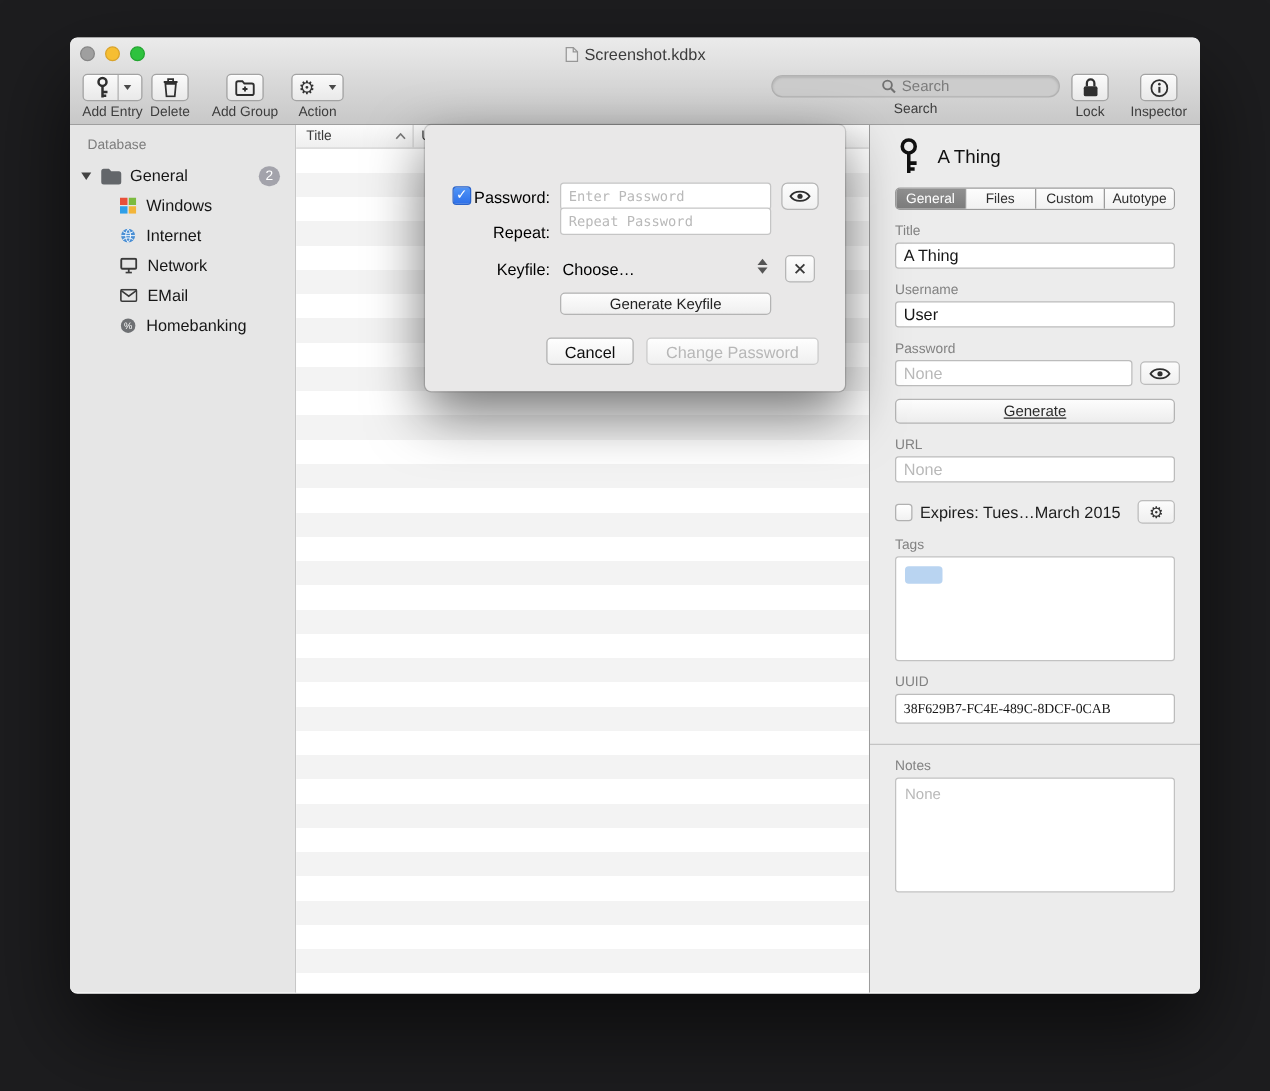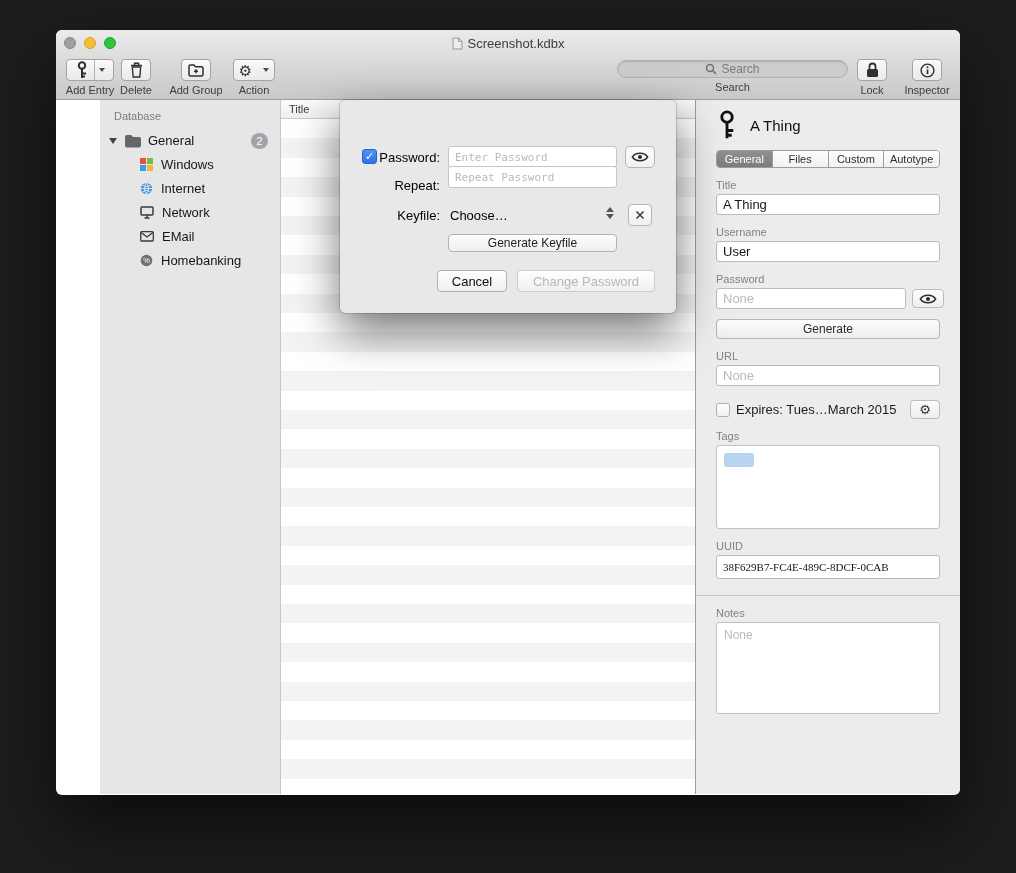--- a/index.html
+++ b/index.html
@@ -32,21 +32,21 @@
   .caret-down { width: 0; height: 0; border-left: 3.5px solid transparent; border-right: 3.5px solid transparent;
                 border-top: 4.5px solid #4a4a4a; }
   .gear-glyph { font-size: 15px; color: #333; line-height: 1; }
 
   .search-pill { width: 231px; height: 18px; border-radius: 9px; background: #cccccc;
                  border: 1px solid #b2b2b2; box-shadow: inset 0 1px 2px rgba(0,0,0,.15);
                  display: flex; align-items: center; justify-content: center; gap: 4px;
                  font-size: 12px; color: #7b7b7b; }
 
   
-  .content { display: flex; height: 694px; padding-left: 44px; }
+  .content { display: flex; height: 694px; }
 
   .sidebar { width: 181px; background: #e6e6e6; border-right: 1px solid #c7c7c7; }
   .side-header { margin: 10px 0 7px 14px; font-size: 11px; color: #7d7d7d; }
   .side-group { display: flex; align-items: center; height: 23px; padding-left: 9px;
                 font-size: 13px; color: #161616; }
   .disclosure { width: 0; height: 0; border-left: 4.5px solid transparent; border-right: 4.5px solid transparent;
                 border-top: 6px solid #424242; margin-right: 7px; }
   .side-group .g-label { flex: 1; margin-left: 6px; }
   .badge { margin-right: 12px; min-width: 17px; height: 16px; border-radius: 8px; background: #a3a3ab;
            color: #fff; font-size: 11px; display: flex; align-items: center; justify-content: center; padding: 0 5px; }
@@ -78,21 +78,21 @@
             font-family: "Liberation Sans", "DejaVu Sans", sans-serif; font-size: 13px;
             padding: 0 6px; color: #161616; }
   .ifield::placeholder, .dlg-field::placeholder, .notes-box::placeholder { color: #b9b9b9; }
   .inrow { display: flex; align-items: center; gap: 6px; margin: 0 20px; }
   .inrow .ifield { flex: 1; margin: 0; width: auto; }
   .sq-btn { width: 32px; height: 19px; border: 1px solid #bcbcbc; border-radius: 4px;
             background: linear-gradient(#fcfcfc,#efefef); display: flex; align-items: center;
             justify-content: center; flex: none; }
   .wide-btn { margin: 10px 20px 4px; width: calc(100% - 40px); height: 20px; border: 1px solid #b4b4b4;
               border-radius: 4px; background: linear-gradient(#fdfdfd,#ededed); font-size: 12px;
-              color: #2b2b2b; display: flex; align-items: center; justify-content: center; }
+              color: #2b2b2b; display: flex; align-items: center; justify-content: center; text-decoration: underline; }
   .expires-row { display: flex; align-items: center; margin: 14px 20px 0; gap: 6px;
                  font-size: 13px; color: #1c1c1c; }
   .cbx-empty { width: 14px; height: 14px; border: 1px solid #b1b1b1; border-radius: 3px;
                background: linear-gradient(#ffffff,#f1f1f1); flex: none; }
   .expires-row .sq-btn { margin-left: auto; width: 30px; }
   .tags-box { margin: 3px 20px 0; width: calc(100% - 40px); height: 84px; border: 1px solid #c2c2c2;
               border-radius: 3px; background: #fff; padding: 7px; }
   .tag-chip { width: 30px; height: 14px; border-radius: 3px; background: #b9d4f1; }
   .uuid-field { font-family: Liberation Serif, serif; font-size: 11px; height: 24px;
                 white-space: nowrap; overflow: hidden; }

